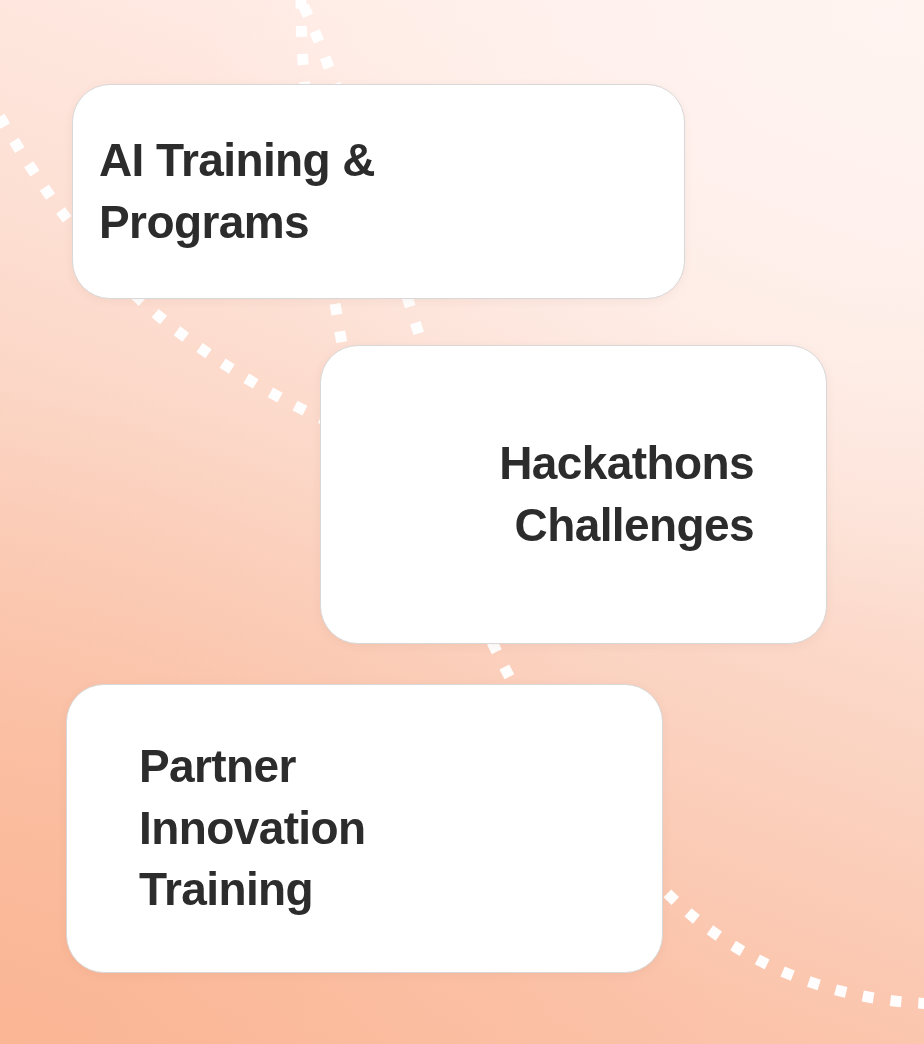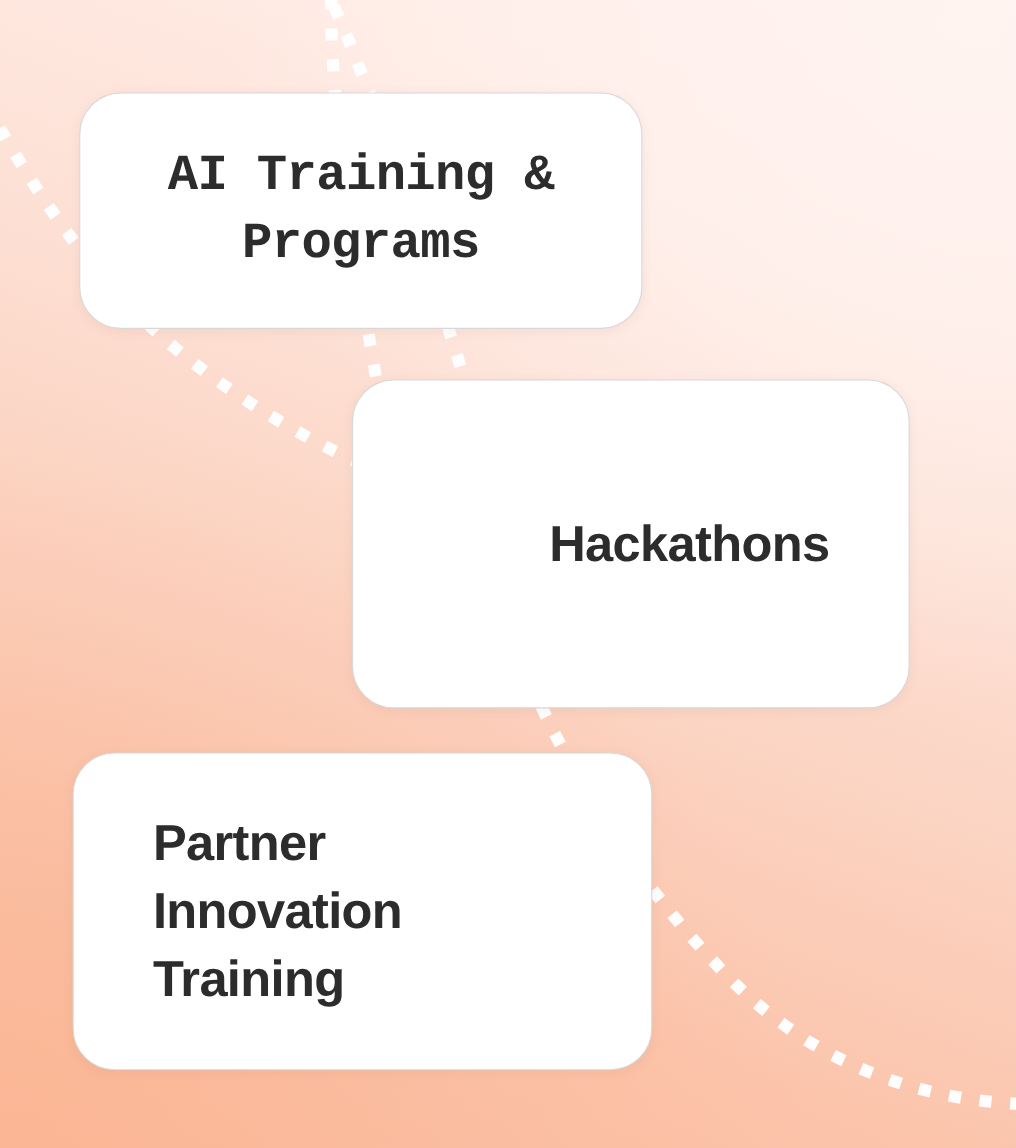--- a/index.html
+++ b/index.html
@@ -73,42 +73,41 @@
   }
 
   .card .line {
     display: block;
     white-space: pre;
   }
 
   #card-training {
     left: 72px;
     top: 84px;
-    width: 512px;
+    width: 613px;
     height: 215px;
     text-align: center;
-    align-items: center;
+    align-items: flex-start;
     padding: 0 26px;
-    font-family: Liberation Mono, monospace;
   }
 
   #card-hackathons {
     left: 320px;
     top: 345px;
     width: 507px;
     height: 299px;
     text-align: center;
     align-items: flex-end;
     padding: 0 72px 0 40px;
   }
 
   #card-partner {
     left: 66px;
     top: 684px;
-    width: 527px;
+    width: 597px;
     height: 289px;
     text-align: left;
     align-items: flex-start;
     padding: 0 40px 0 72px;
   }
 </style>
 </head>
 <body>
 
 <div id="stage">
@@ -126,20 +125,21 @@
     <path d="M 492 642 C 530 722 586 812 666 892 C 742 968 840 1004 948 1004"></path>
   </svg>
 
   <div class="card" id="card-training">
     <span class="line">AI Training &amp;</span>
     <span class="line">Programs</span>
   </div>
 
   <div class="card" id="card-hackathons">
     <span class="line">Hackathons</span>
+    <span class="line">Challenges</span>
   </div>
 
   <div class="card" id="card-partner">
     <span class="line">Partner</span>
     <span class="line">Innovation</span>
     <span class="line">Training</span>
   </div>
 
 </div>
 

